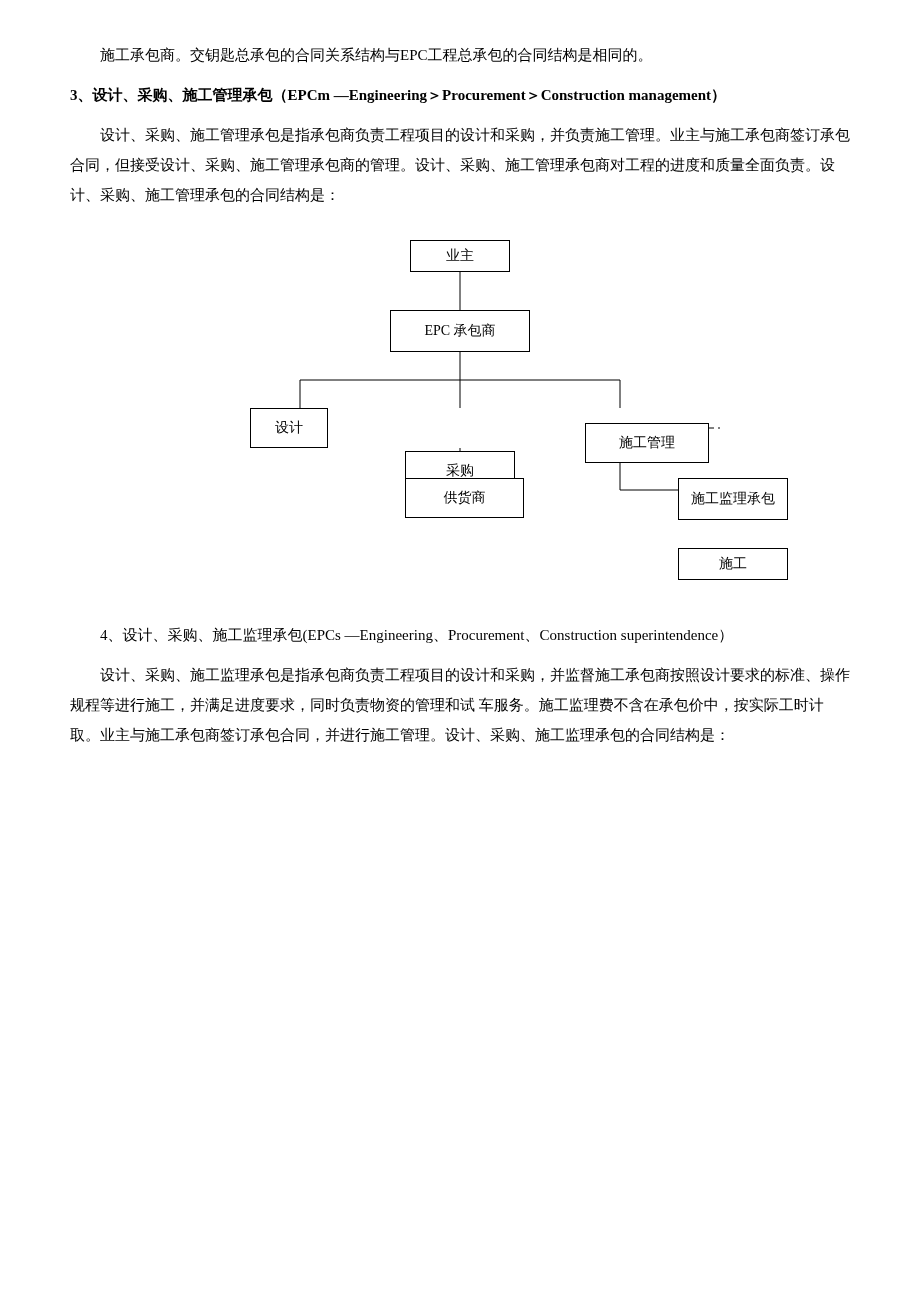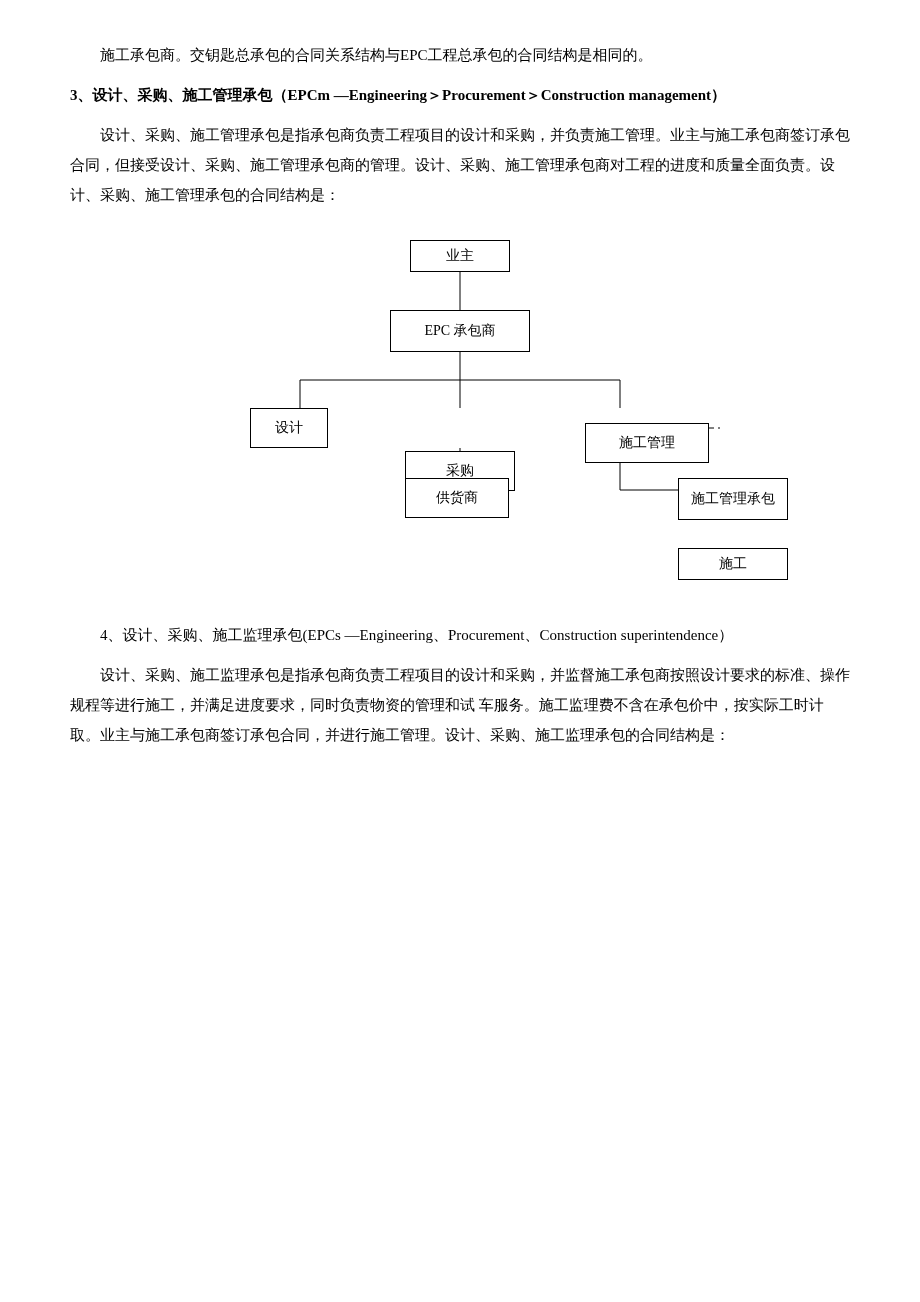--- a/index.html
+++ b/index.html
@@ -118,26 +118,26 @@
     </div>
 
     <div class="box" style="left:205px; top:178px; width:110px; height:40px;margin-top:43px;">
       <span>采购</span>
     </div>
 
     <div class="box" style="left:385px; top:178px; width:124px; height:40px;margin-top:15px;">
       <span>施工管理</span>
     </div>
 
-    <div class="box" style="left:205px; top:248px; width:104px; height:40px;">
+    <div class="box" style="left:205px; top:248px; width:119px; height:40px;">
       <span>供货商</span>
     </div>
 
     <div class="box" style="left:478px; top:248px; width:110px; height:42px;">
-      <span>施工管理承包</span>
+      <span>施工监理承包</span>
     </div>
 
     <div class="box" style="left:478px; top:318px; width:110px; height:32px;">
       <span>施工</span>
     </div>
   </div>
 </div>
 
 <div>
   <p class="section-heading-indent">4、设计、采购、施工监理承包(EPCs —Engineering、Procurement、Construction superintendence）</p>

